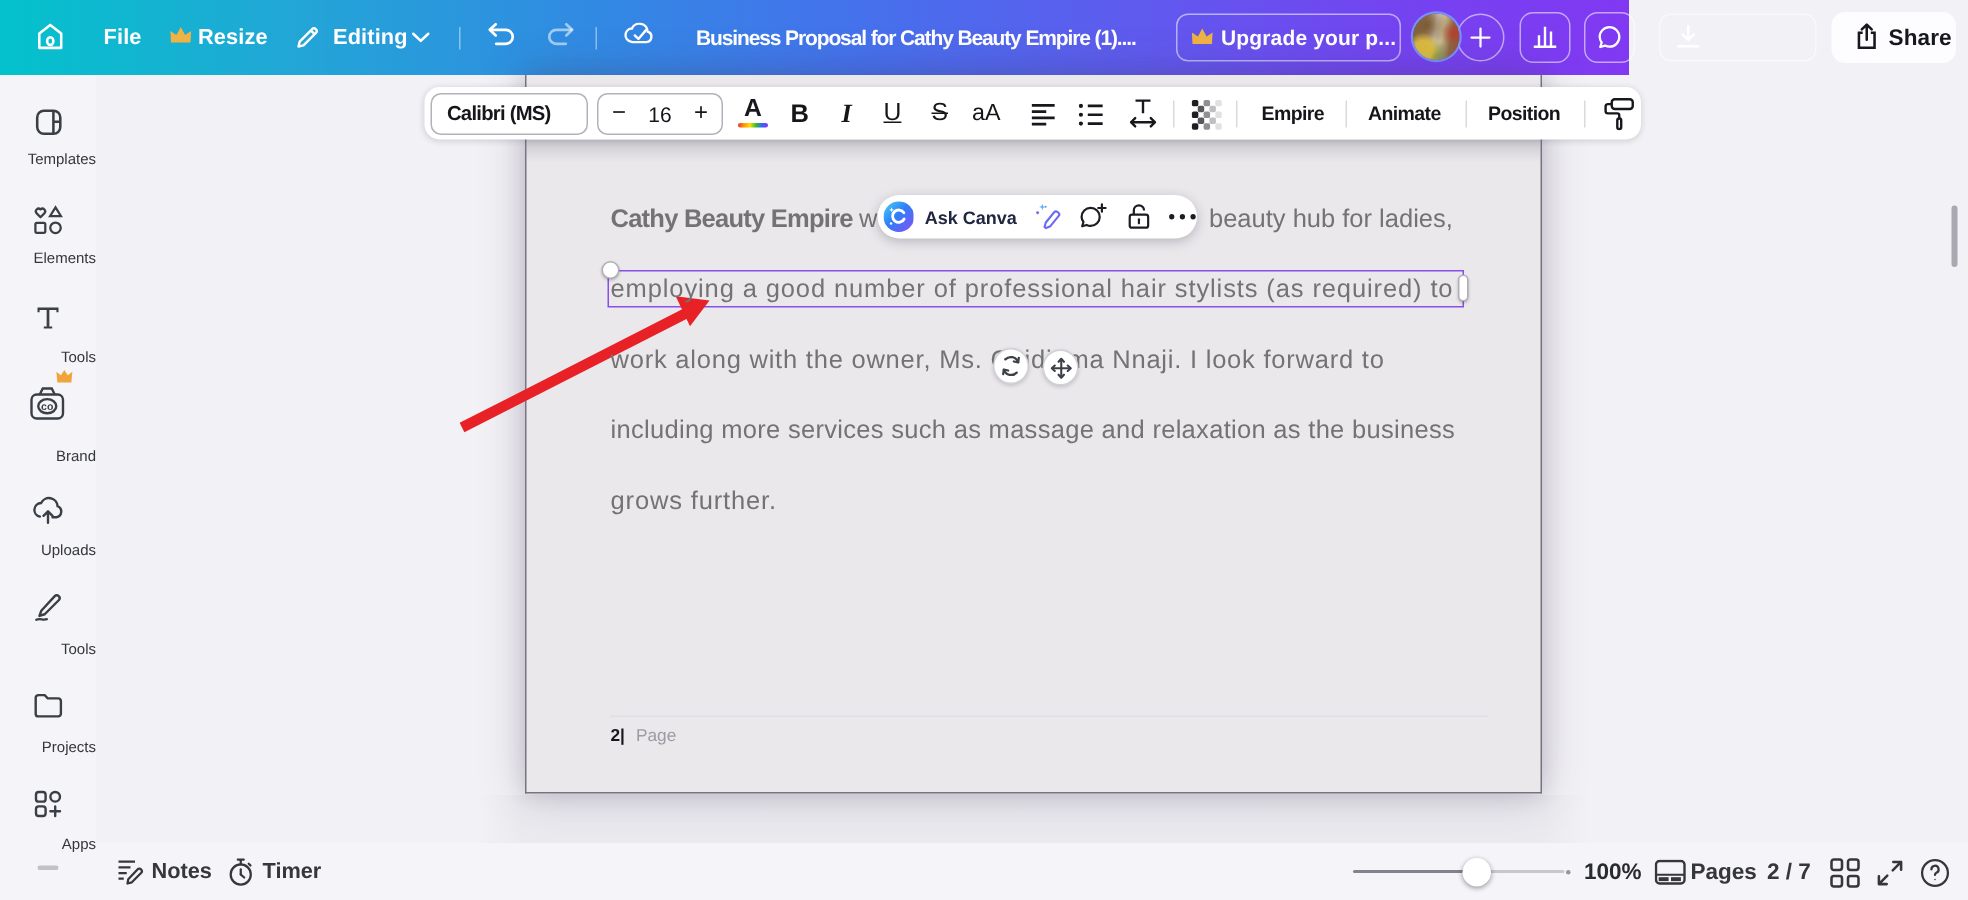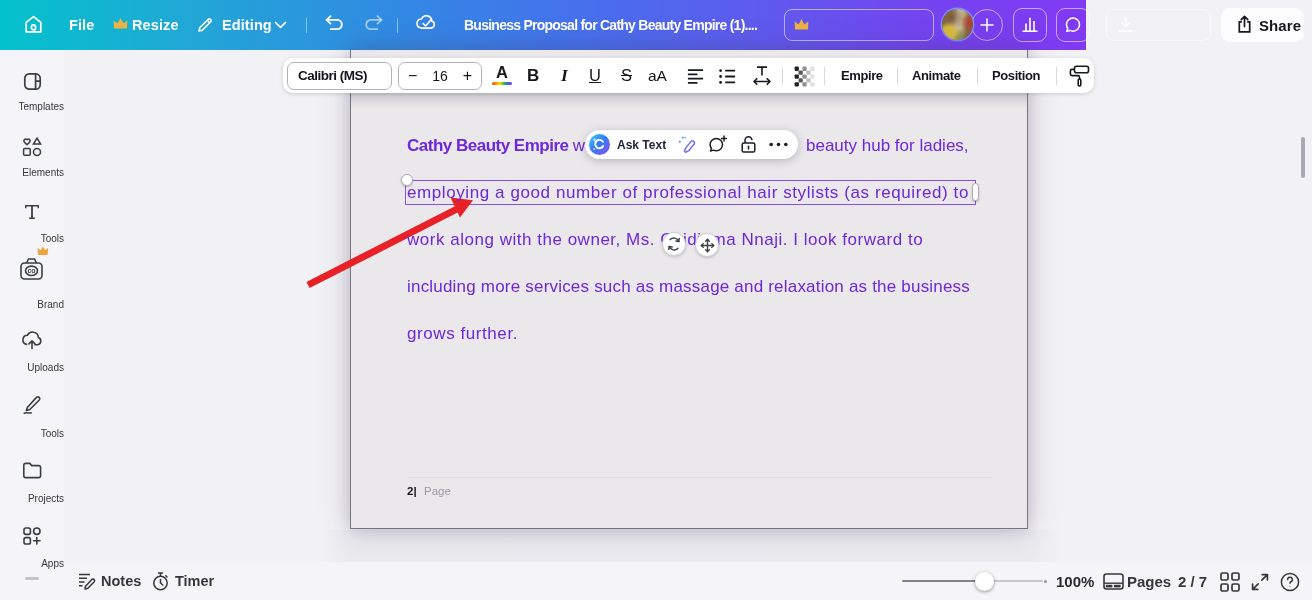--- a/index.html
+++ b/index.html
@@ -17,21 +17,21 @@
   
   #sidebar { position:absolute; left:0; top:50px; width:64px; height:550px; background:#f5f4f8; z-index:5; }
   .sbitem svg { display:block; margin:0 auto; }
   .sbitem { position:absolute; left:0; width:64px; text-align:right; color:#3a3e46; }
   .sbitem .lbl { display:block; font-size:10px; color:#34373d; margin-top:3px; }
   .sbitem svg { display:block; margin:0 auto; }
 
   
   #page { position:absolute; left:350px; top:50px; width:678px; height:479px;
     background:#eae8eb; border:1px solid #77737f; border-top:none; box-shadow:0 0 12px rgba(70,62,95,.16), 0 0 28px rgba(70,62,95,.26); }
-  .docline { position:absolute; white-space:nowrap; color:#6d28d9; font-size:17px; }
+  .docline { position:absolute; white-space:nowrap; color:#737373; font-size:17px; }
   #footline { position:absolute; left:56px; top:427px; width:585px; height:1px; background:#e0dee3; }
   .pgnum { position:absolute; left:56px; top:435px; font-size:11.5px; color:#18171b; font-weight:700; }
   .pgword { position:absolute; left:73px; top:435px; font-size:11.5px; color:#9c9aa2; }
 
   
   #toolbar { position:absolute; left:283px; top:58px; width:811px; height:35px; background:#fff;
     border-radius:10px; box-shadow:0 1px 4px rgba(40,40,60,.18); }
   .tbtext { position:absolute; top:0; height:35px; display:flex; align-items:center;
     font-size:13px; color:#15161a; font-weight:700; letter-spacing:-0.4px; }
   .tsep { position:absolute; top:8.5px; width:1px; height:18px; background:#dbd9df; }
@@ -96,20 +96,21 @@
   <svg class="abs" style="left:415px;top:15px" width="21" height="19" viewBox="0 0 21 19" fill="none" stroke="#fff" stroke-width="1.6">
     <path d="M5.5 13.9 A4.4 4.4 0 0 1 6.3 5.2 A5.5 5.5 0 0 1 16.8 7.3 A3.6 3.6 0 0 1 16 14.3 H6.5 A4.4 4.4 0 0 1 5.5 13.9 Z" transform="translate(0,-1.2)"></path>
     <path d="M8.2 9.6 L10.6 12 L15.8 5.9" stroke-linecap="round" stroke-linejoin="round" transform="translate(0,-1)"></path>
   </svg>
   <div class="hitem" id="doctitle" style="left:464px;font-size:14px;letter-spacing:-0.75px">Business Proposal for Cathy Beauty Empire (1)....</div>
 
   <div class="abs" style="left:784px;top:9px;width:150px;height:32px;border:1px solid rgba(255,255,255,.55);border-radius:8px;"></div>
   <svg class="abs" style="left:794px;top:18px" width="15" height="13" viewBox="0 0 15 13" fill="#efb343">
     <path d="M1 11.4 L0.6 3.6 L4.6 6.4 L7.5 1 L10.4 6.4 L14.4 3.6 L14 11.4 Z"></path>
   </svg>
+  <div class="hitem" style="left:814px;font-size:14px">Upgrade your p...</div>
 
   <div class="abs" style="left:971px;top:9px;width:32px;height:32px;border:1px solid rgba(255,255,255,.55);border-radius:50%;"></div>
   <svg class="abs" style="left:980px;top:18px" width="14" height="14" viewBox="0 0 14 14" fill="none" stroke="#fff" stroke-width="1.5">
     <path d="M7 1 V13 M1 7 H13" stroke-linecap="round"></path>
   </svg>
   <div class="abs" style="left:942px;top:9px;width:31px;height:31px;border-radius:50%;overflow:hidden;
     box-shadow:0 0 0 1.5px rgba(120,160,250,.85);
     background:
       radial-gradient(circle at 22% 78%, rgba(222,190,60,.95) 0%, rgba(222,190,60,.9) 18%, rgba(222,190,60,0) 34%),
       radial-gradient(circle at 45% 90%, rgba(96,128,52,.9) 0%, rgba(96,128,52,0) 30%),
@@ -259,21 +260,21 @@
         <stop offset="0" stop-color="#45d4f5"></stop>
           <stop offset="0.45" stop-color="#2f7ef7"></stop>
           <stop offset="1" stop-color="#8a4ff5"></stop>
       </linearGradient>
     </defs>
     <circle cx="11" cy="11" r="11" fill="url(#cg)"></circle>
     <path d="M14.8 12.6 A4.4 4.4 0 1 1 14.6 8.2" fill="none" stroke="#fff" stroke-width="2" stroke-linecap="round"></path>
     <path d="M5.8 4.2 l0.5 1.4 1.4 0.5 -1.4 0.5 -0.5 1.4 -0.5 -1.4 -1.4 -0.5 1.4 -0.5 Z" fill="#fff"></path>
     <circle cx="5.4" cy="15.8" r="0.9" fill="#fff"></circle>
   </svg>
-  <span style="margin-left:7px;font-size:12px;font-weight:700;color:#20263f;white-space:nowrap">Ask Text</span>
+  <span style="margin-left:7px;font-size:12px;font-weight:700;color:#20263f;white-space:nowrap">Ask Canva</span>
   <svg style="margin-left:12px" width="19" height="19" viewBox="0 0 19 19" fill="none">
     <defs>
       <linearGradient id="pg" x1="0" y1="0" x2="1" y2="1">
         <stop offset="0" stop-color="#4a7bf0"></stop>
           <stop offset="1" stop-color="#8b5cf6"></stop>
       </linearGradient>
     </defs>
     <path d="M6.5 16.5 l0.9-3.1 5.7-7 a1.55 1.55 0 0 1 2.15-0.22 l0.75 0.6 a1.55 1.55 0 0 1 0.22 2.15 l-5.7 7 -3 1.3 Z" stroke="url(#pg)" stroke-width="1.45" stroke-linejoin="round" fill="none"></path>
     <path d="M5 0.6 l0.55 1.65 1.65 0.55 -1.65 0.55 -0.55 1.65 -0.55 -1.65 -1.65 -0.55 1.65 -0.55 Z" fill="#55b1f2"></path>
     <circle cx="1.8" cy="6.8" r="1" fill="#7a68f2"></circle>

